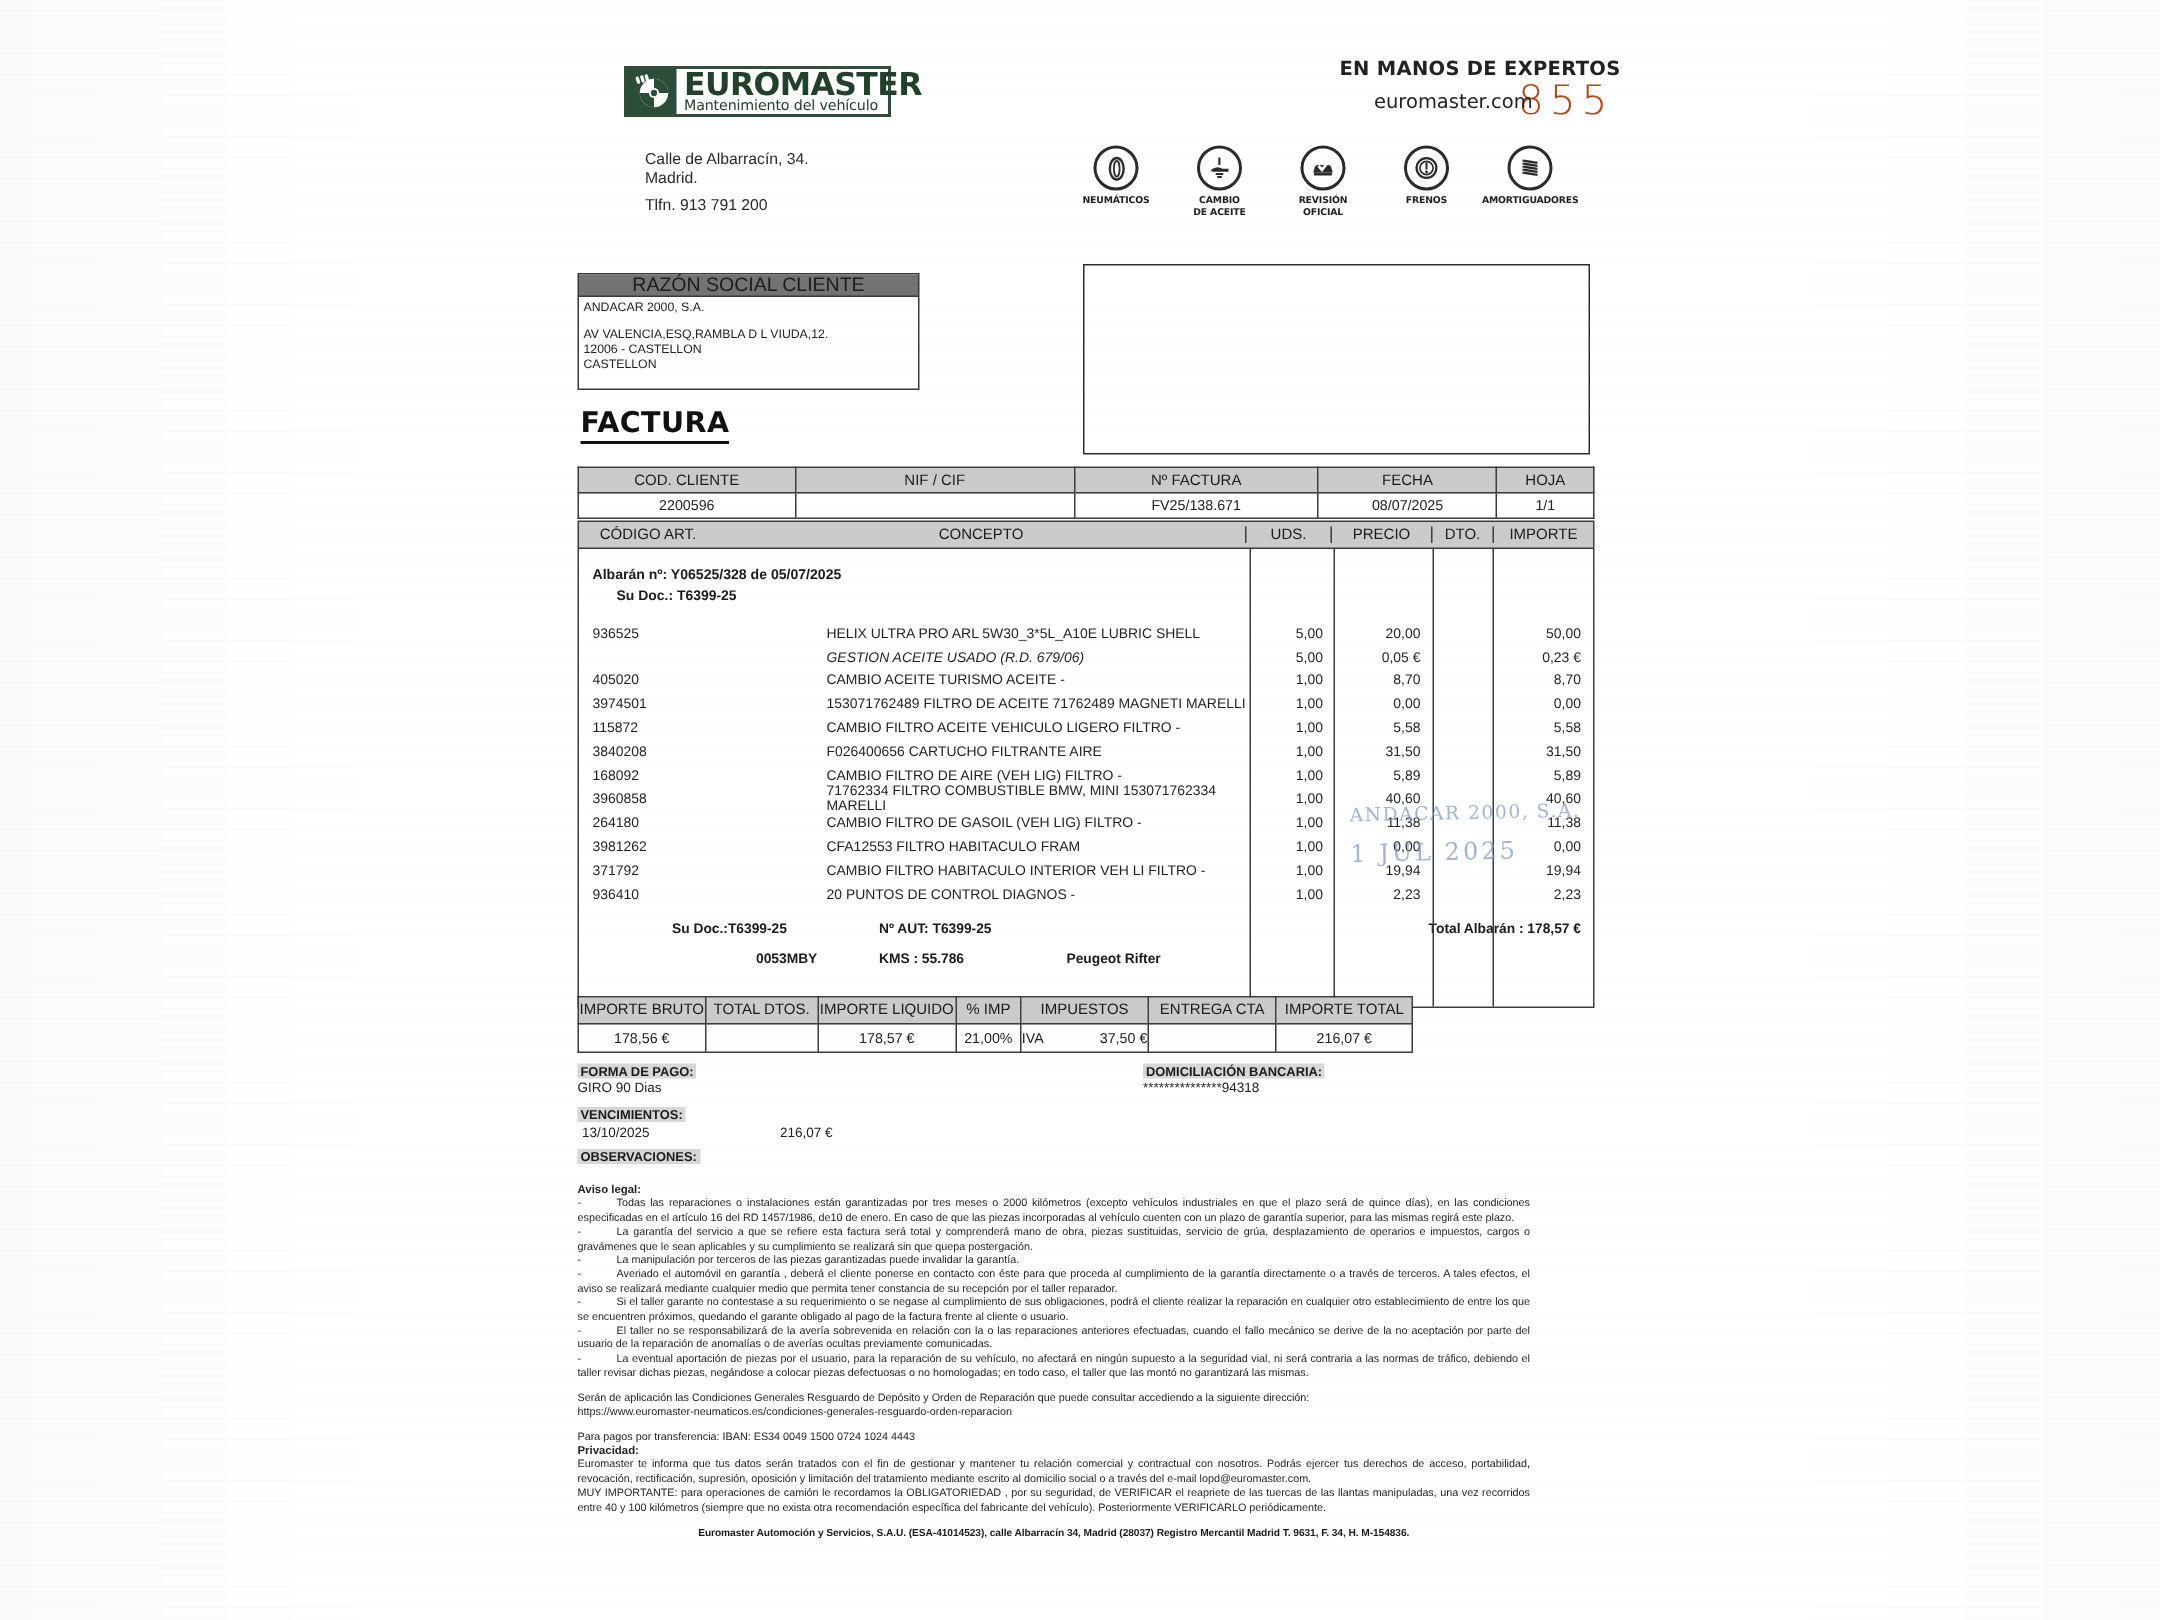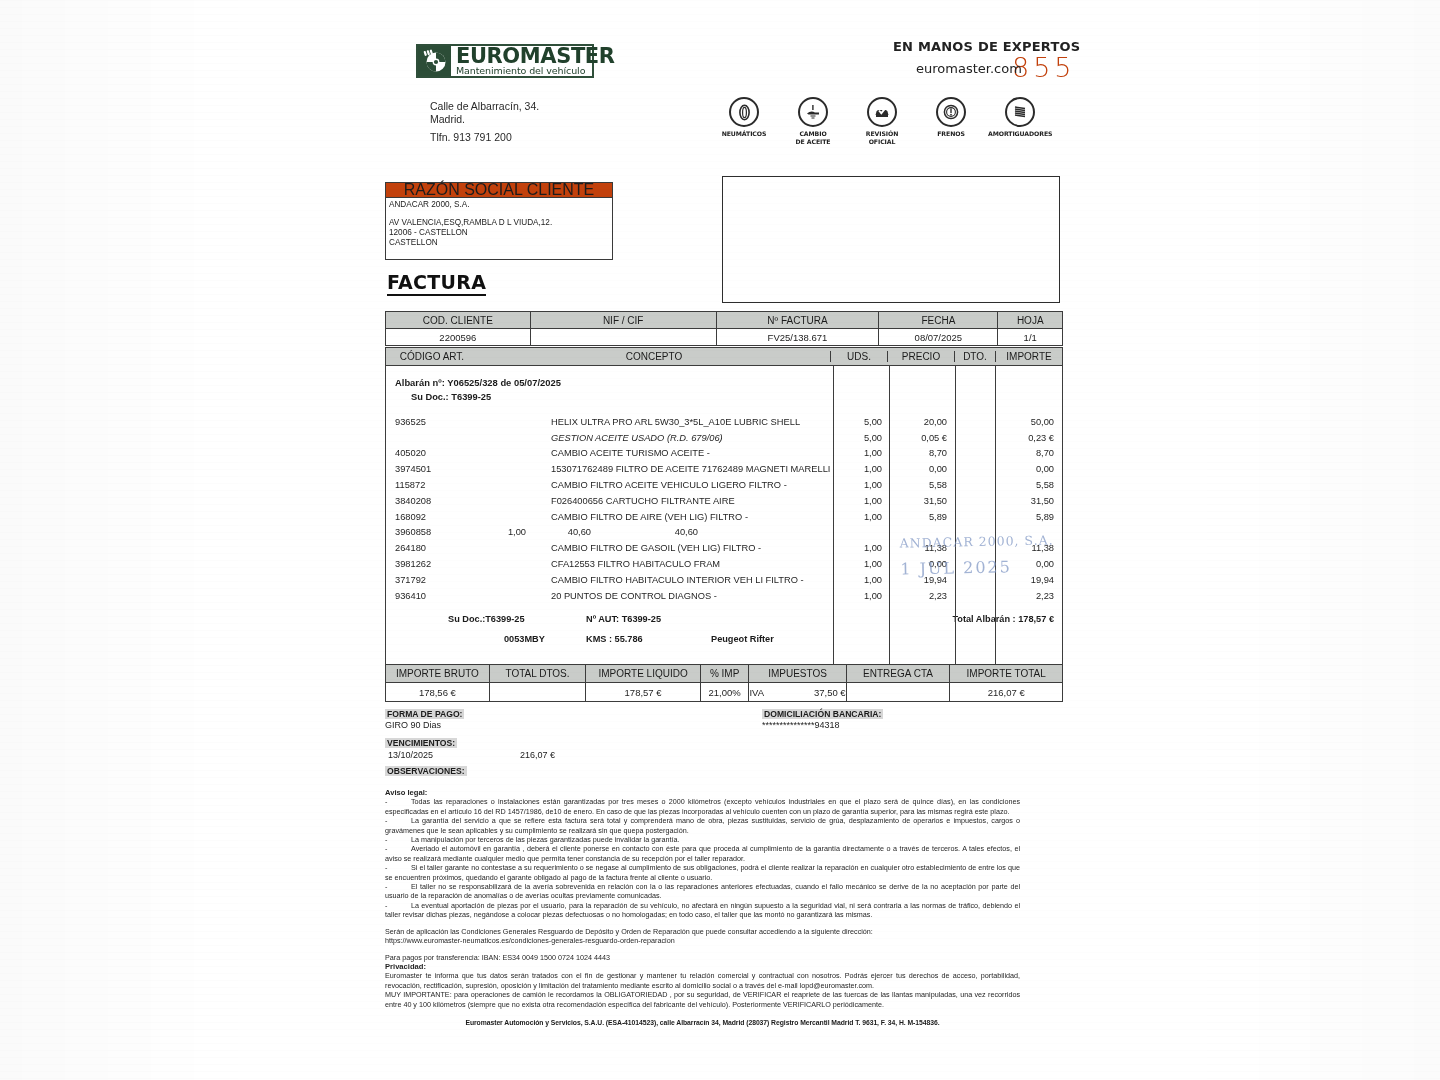--- a/index.html
+++ b/index.html
@@ -134,23 +134,23 @@
   
   #cliente-box {
     top: 182px; left: 385px;
     width: 228px; height: 78px;
     border: 1px solid #3a3a3a;
     box-sizing: border-box;
     background: #fff;
   }
   #cliente-head {
     height: 14px;
-    background: #c2410c;
+    background: #737373;
     border-bottom: 1px solid #3a3a3a;
-    font-size: 16px;
+    font-size: 13px;
     text-align: center;
     line-height: 14px;
     color: #1c1c1c;
   }
   #cliente-body {
     padding: 2px 3px;
     font-size: 8.2px;
     line-height: 10px;
     color: #222;
   }
@@ -299,21 +299,21 @@
   }
   #stamp .s2 {
     font-family: "DejaVu Serif", serif;
     font-size: 16px;
     letter-spacing: 2px;
     margin-top: 9px;
     white-space: nowrap;
   }
 
   
-  #totals-table { top: 664px; left: 385px; width: 678px; }
+  #totals-table { top: 664px; left: 385px; width: 557px; }
   #totals-table table { width: 100%; }
   .t-hdr {
     background: #c9ccc9;
     height: 17px;
     font-size: 10px;
     font-weight: normal;
     text-align: center;
     color: #1b1b1b;
   }
   .t-val { height: 18px; font-size: 9.5px; text-align: right; padding-right: 7px; color: #1f1f1f; }
@@ -558,20 +558,21 @@
           <div class="item-row">
             <div class="c-cod">168092</div>
             <div class="c-conc">CAMBIO FILTRO DE AIRE (VEH LIG) FILTRO -</div>
             <div class="c-uds">1,00</div>
             <div class="c-prec">5,89</div>
             <div class="c-dto"></div>
             <div class="c-imp">5,89</div>
           </div>
           <div class="item-row">
             <div class="c-cod">3960858</div>
+            <div class="c-conc">71762334 FILTRO COMBUSTIBLE BMW, MINI 153071762334 MARELLI</div>
             <div class="c-uds">1,00</div>
             <div class="c-prec">40,60</div>
             <div class="c-dto"></div>
             <div class="c-imp">40,60</div>
           </div>
           <div class="item-row">
             <div class="c-cod">264180</div>
             <div class="c-conc">CAMBIO FILTRO DE GASOIL (VEH LIG) FILTRO -</div>
             <div class="c-uds">1,00</div>
             <div class="c-prec">11,38</div>

